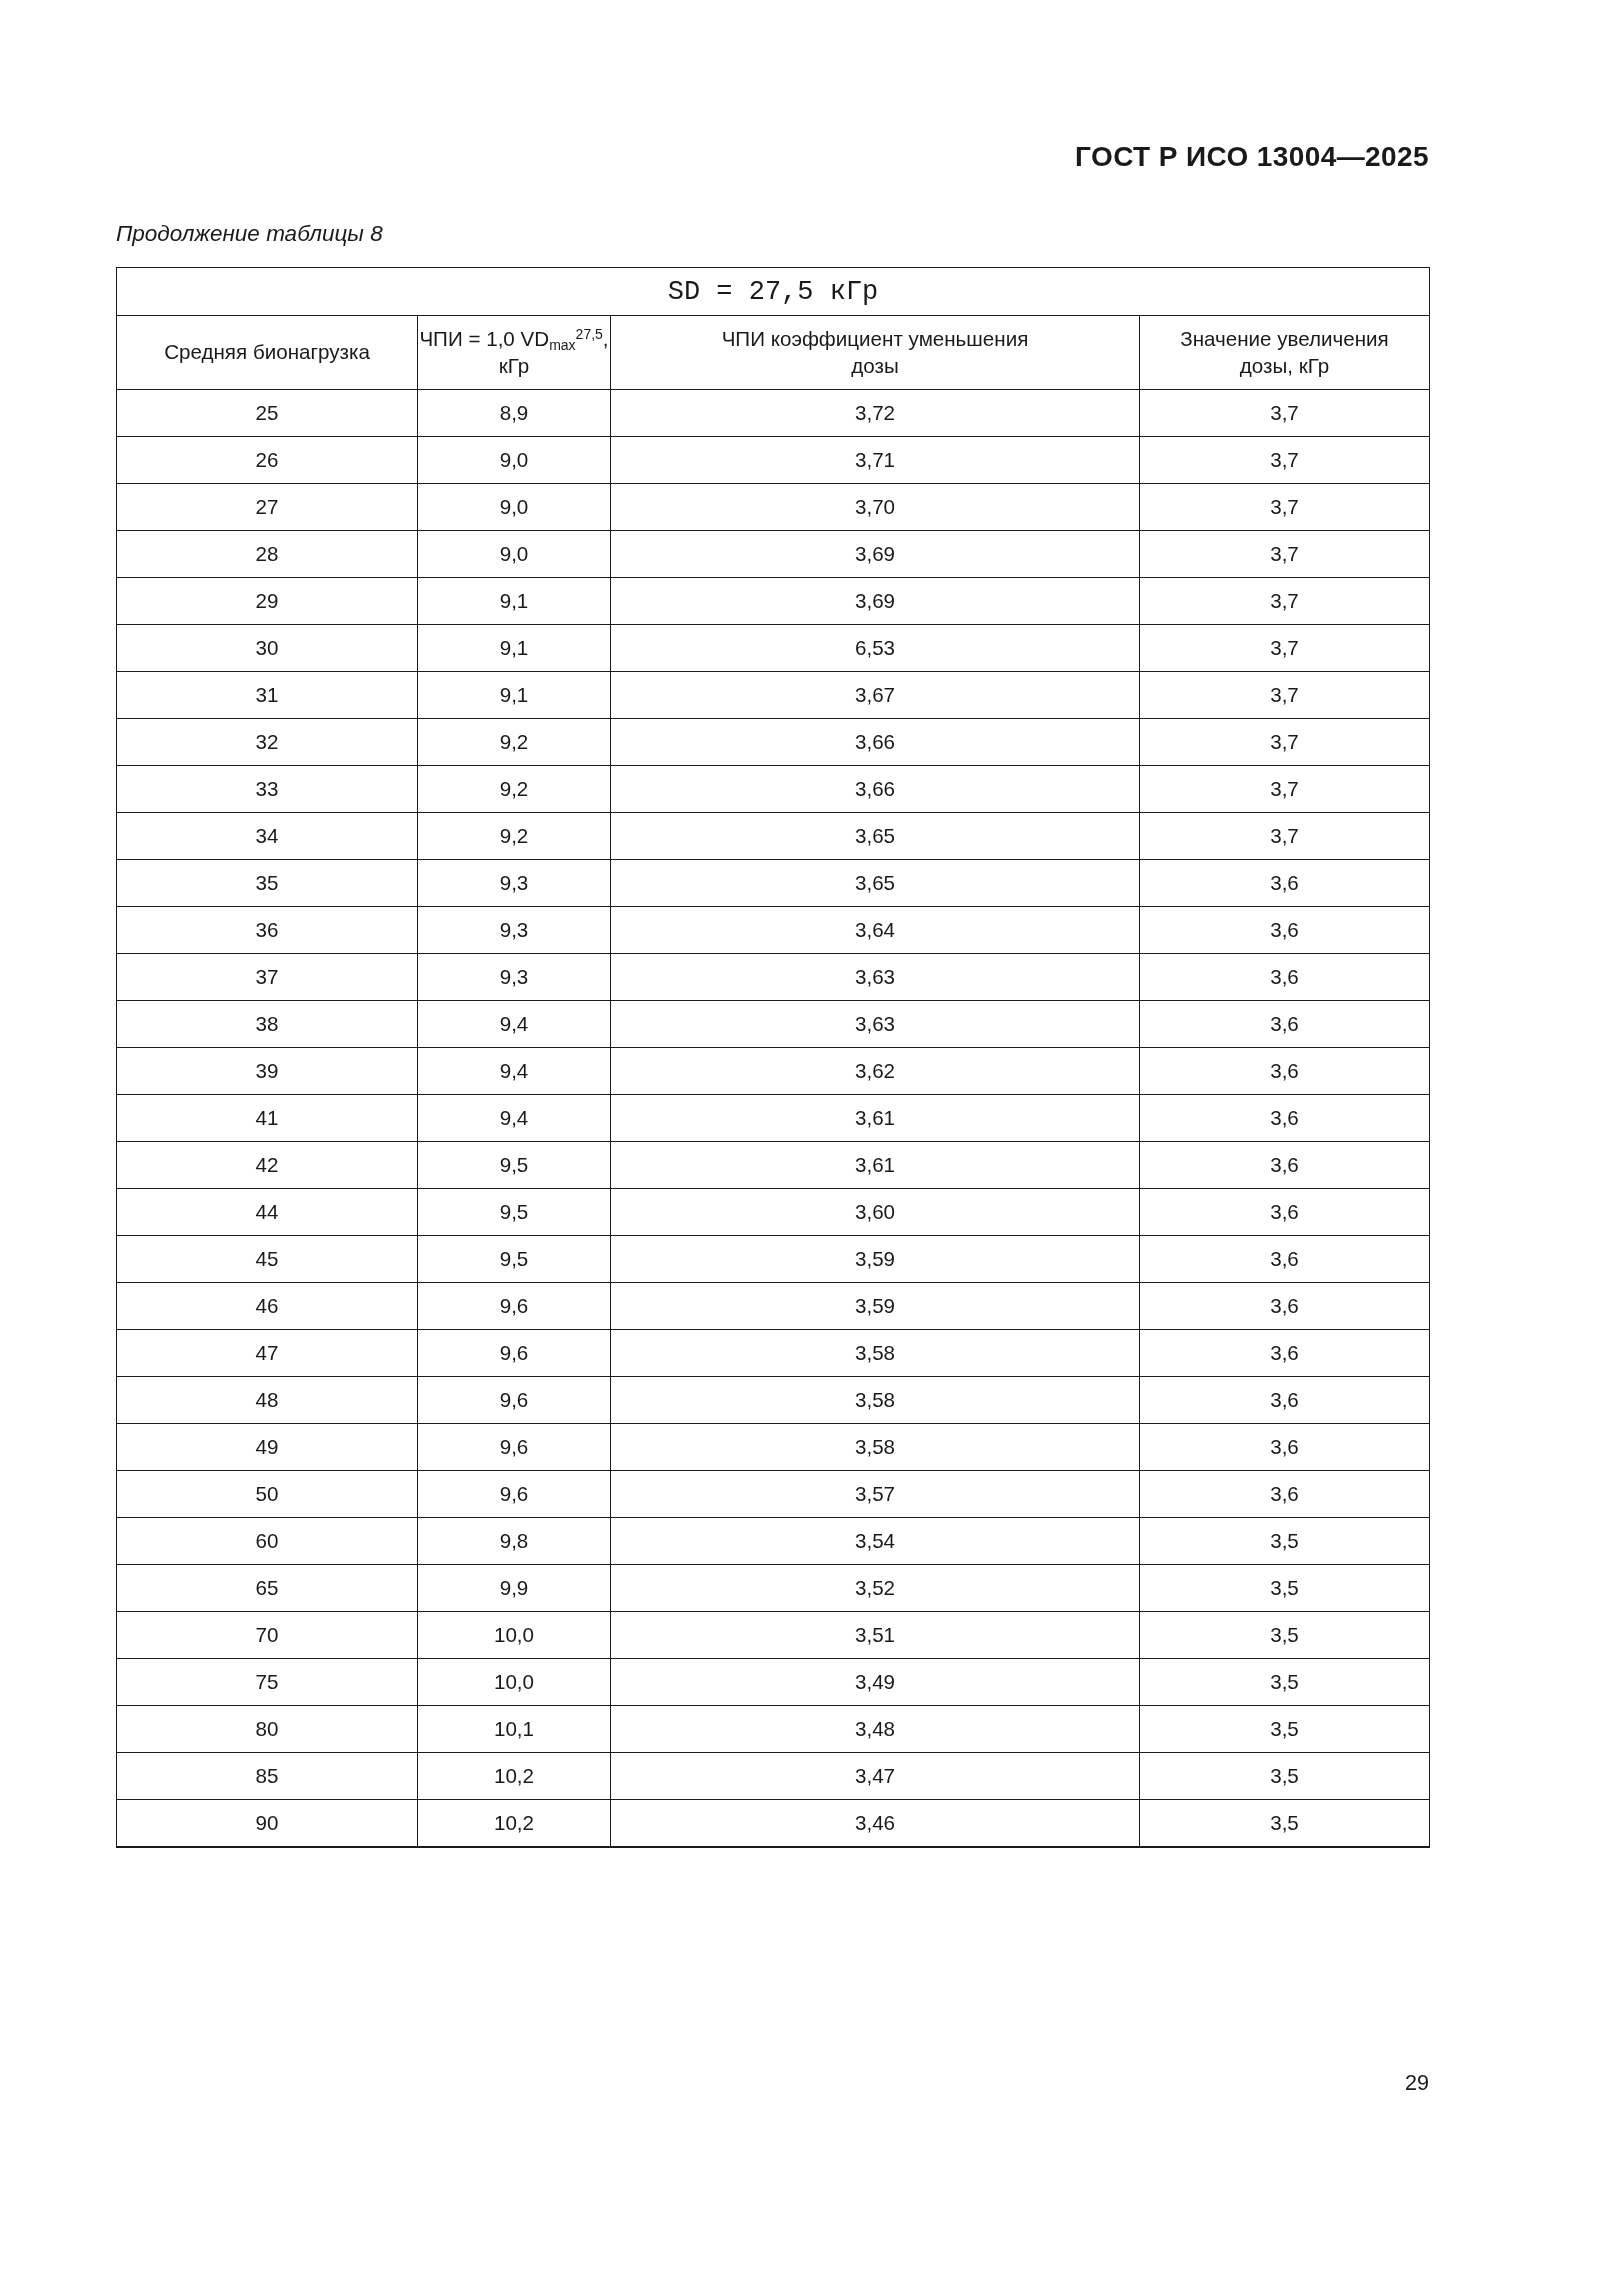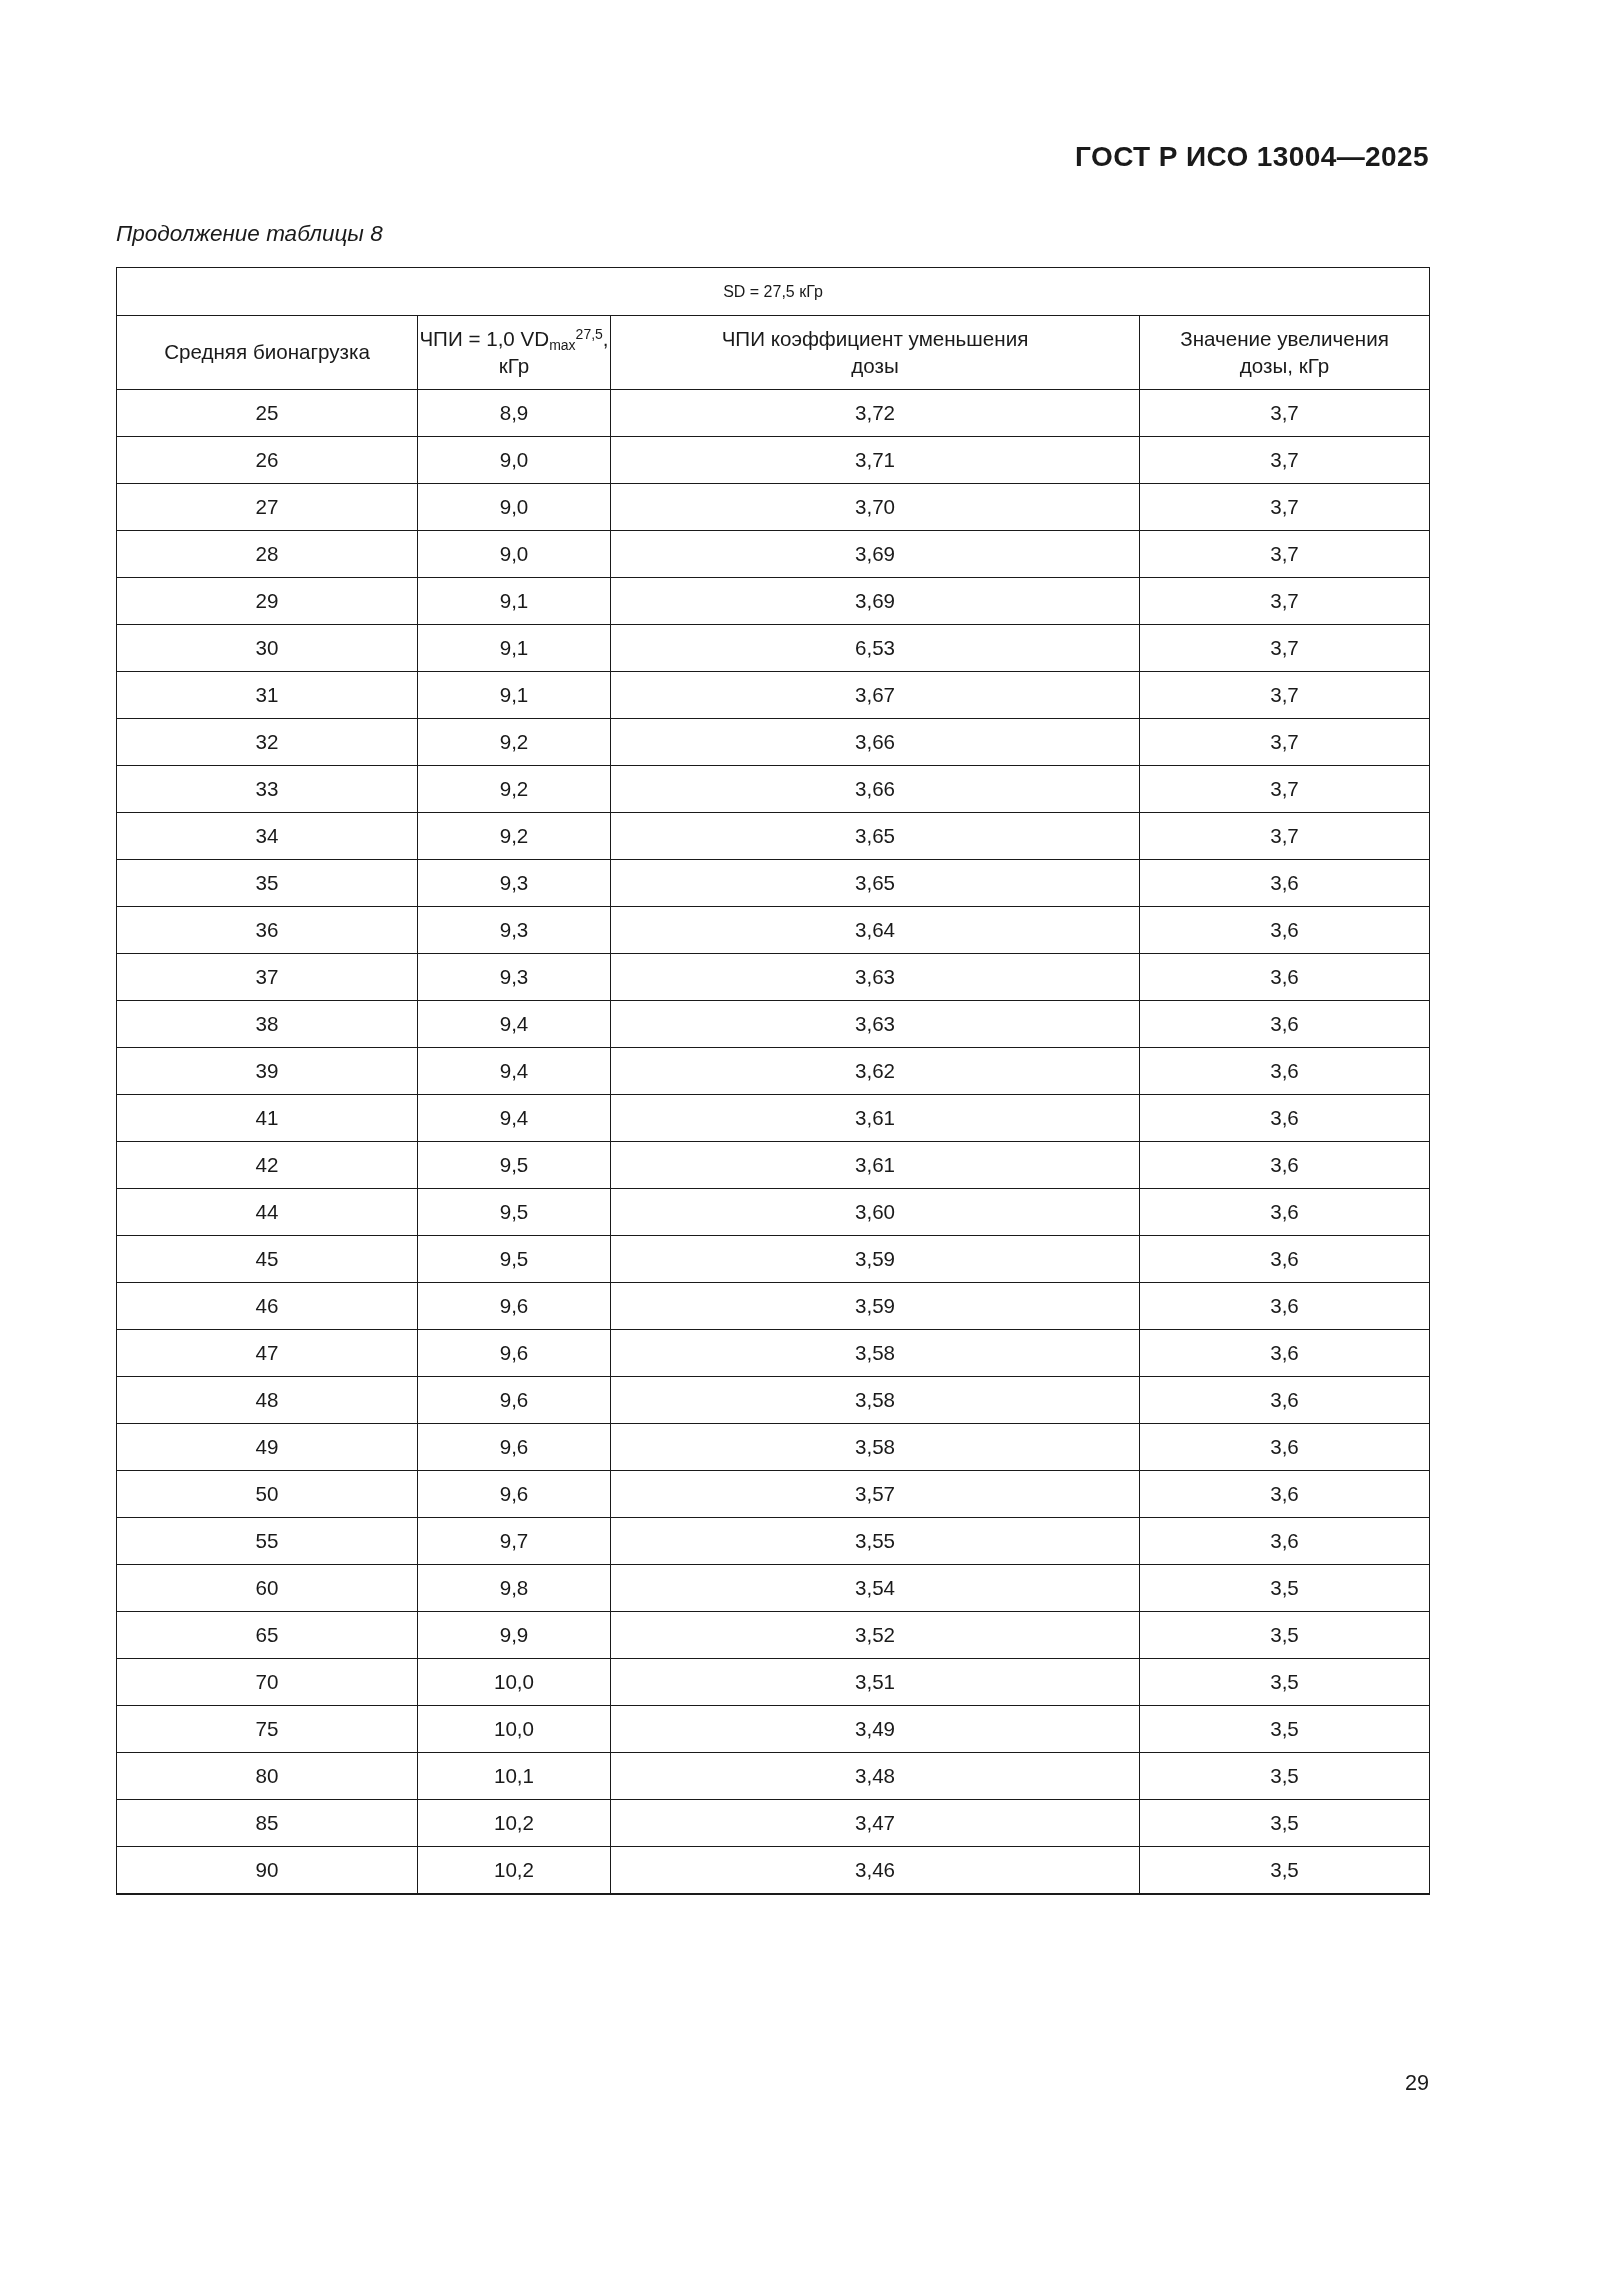--- a/index.html
+++ b/index.html
@@ -69,22 +69,23 @@
   table.data-table td {
     border: 1.6px solid #1a1a1a;
     text-align: center;
     vertical-align: middle;
     font-weight: normal;
     padding: 0;
   }
 
   .sd-row th {
     height: 47px;
-    font-size: 16px;
+    font-size: 27px;
     border-bottom-width: 2.5px;
+    font-family: Liberation Mono, monospace;
   }
 
   .col-head th {
     height: 73px;
     font-size: 20.6px;
     line-height: 1.28;
     padding: 3.9px 9.8px;
     border-bottom-width: 3.3px;
   }
 
@@ -294,26 +295,20 @@
             <td>3,58</td>
             <td>3,6</td>
           </tr>
           <tr>
             <td>50</td>
             <td>9,6</td>
             <td>3,57</td>
             <td>3,6</td>
           </tr>
           <tr>
-            <td>55</td>
-            <td>9,7</td>
-            <td>3,55</td>
-            <td>3,6</td>
-          </tr>
-          <tr>
             <td>60</td>
             <td>9,8</td>
             <td>3,54</td>
             <td>3,5</td>
           </tr>
           <tr>
             <td>65</td>
             <td>9,9</td>
             <td>3,52</td>
             <td>3,5</td>

